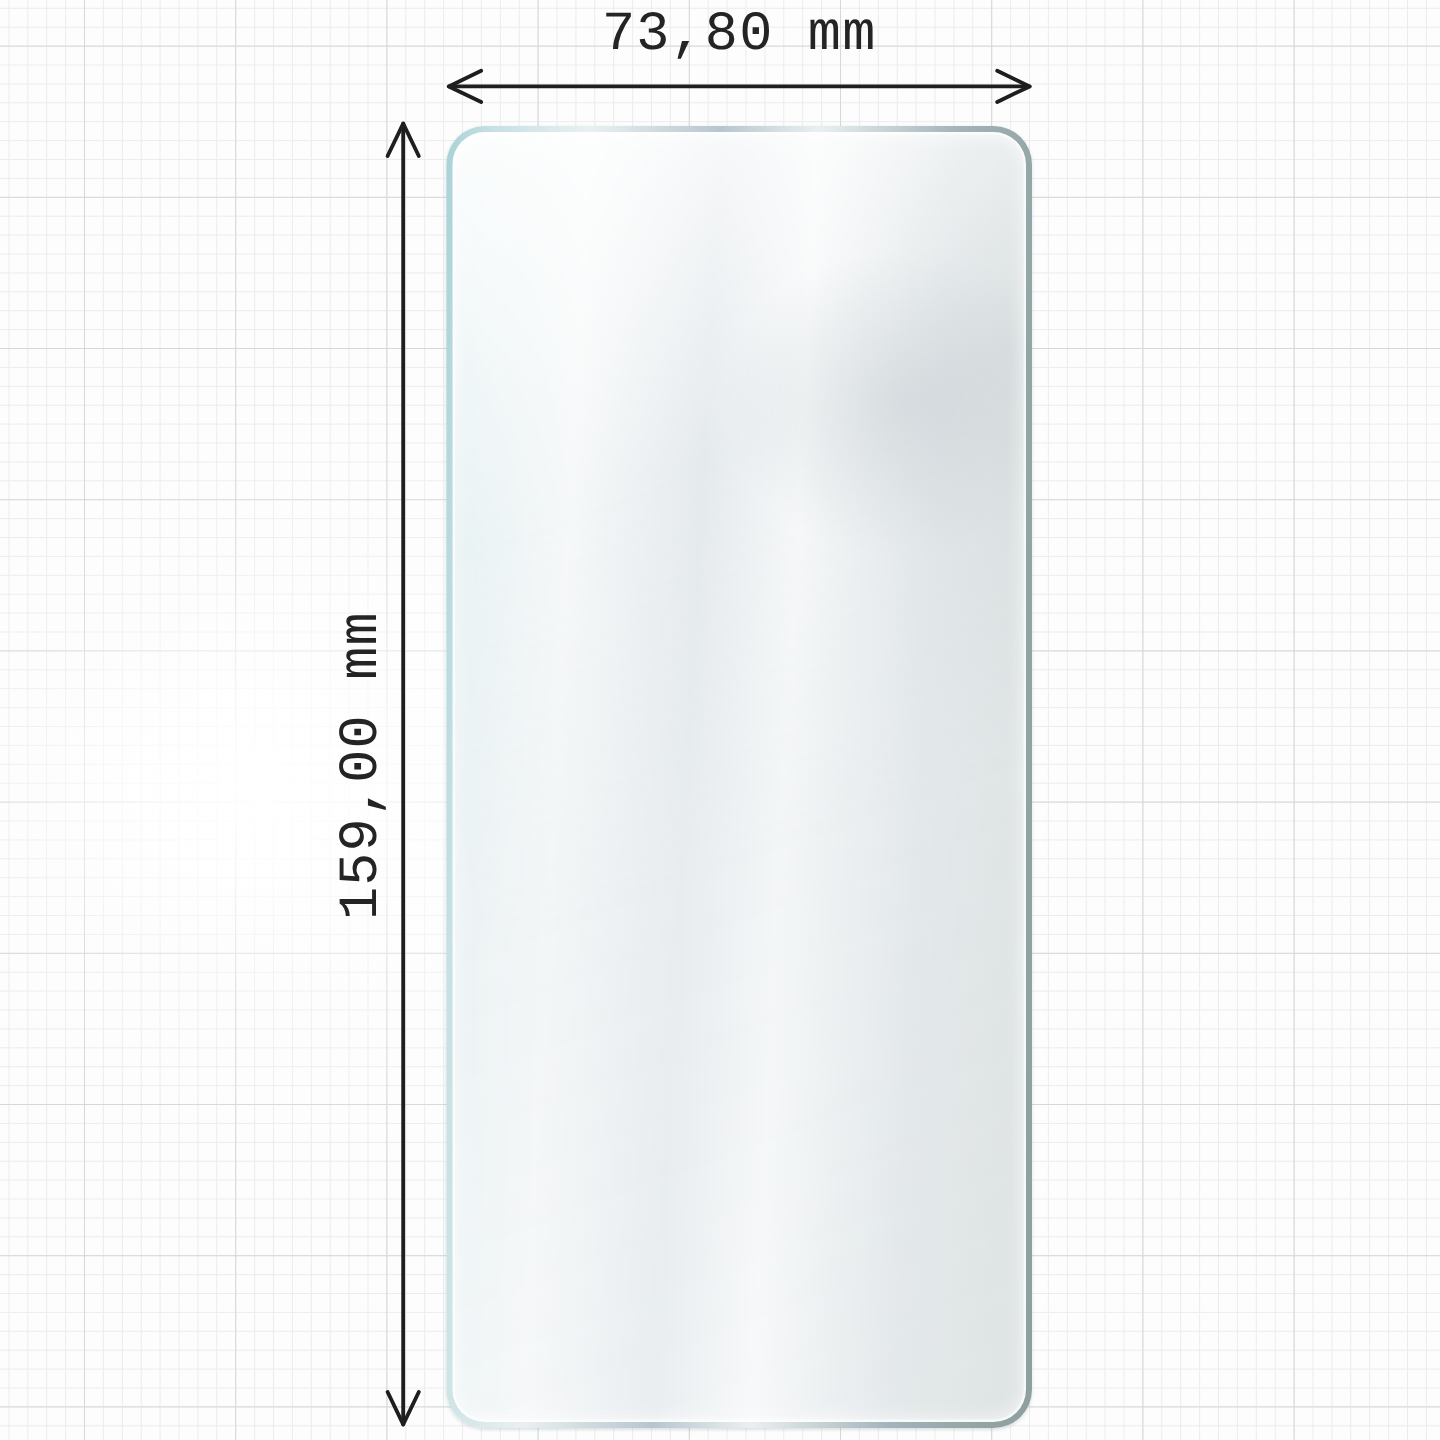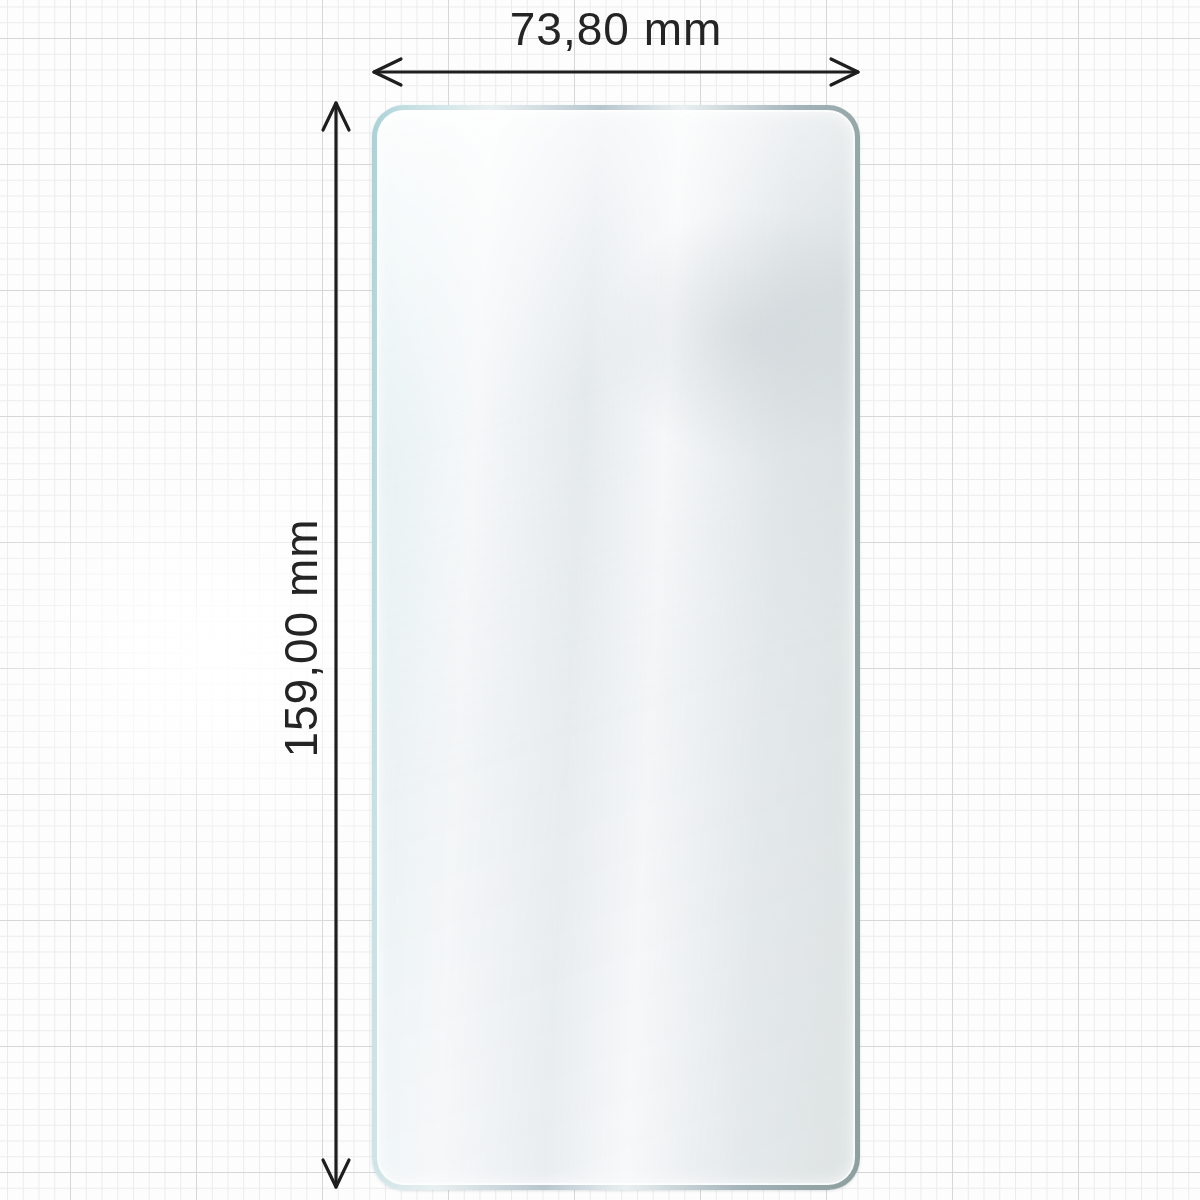--- a/index.html
+++ b/index.html
@@ -1,21 +1,21 @@
 <!DOCTYPE html>
 <html><head>
 <meta charset="utf-8">
 <style>
   html,body{margin:0;padding:0;}
   .canvas{
     position:relative;
     width:1200px;height:1200px;
     overflow:hidden;
     background:#a3a3a3;
-    font-family:Liberation Sans, sans-serif;
+    font-family:Liberation Mono, monospace;
   }
   
   .grid-bg{
     position:absolute;inset:0;
     background-color:#fdfdfd;
     background-image:
       linear-gradient(to right, #d5d7d8 1px, transparent 1px),
       linear-gradient(to bottom, #d5d7d8 1px, transparent 1px),
       linear-gradient(to right, #ececee 1px, transparent 1px),
       linear-gradient(to bottom, #ececee 1px, transparent 1px);

